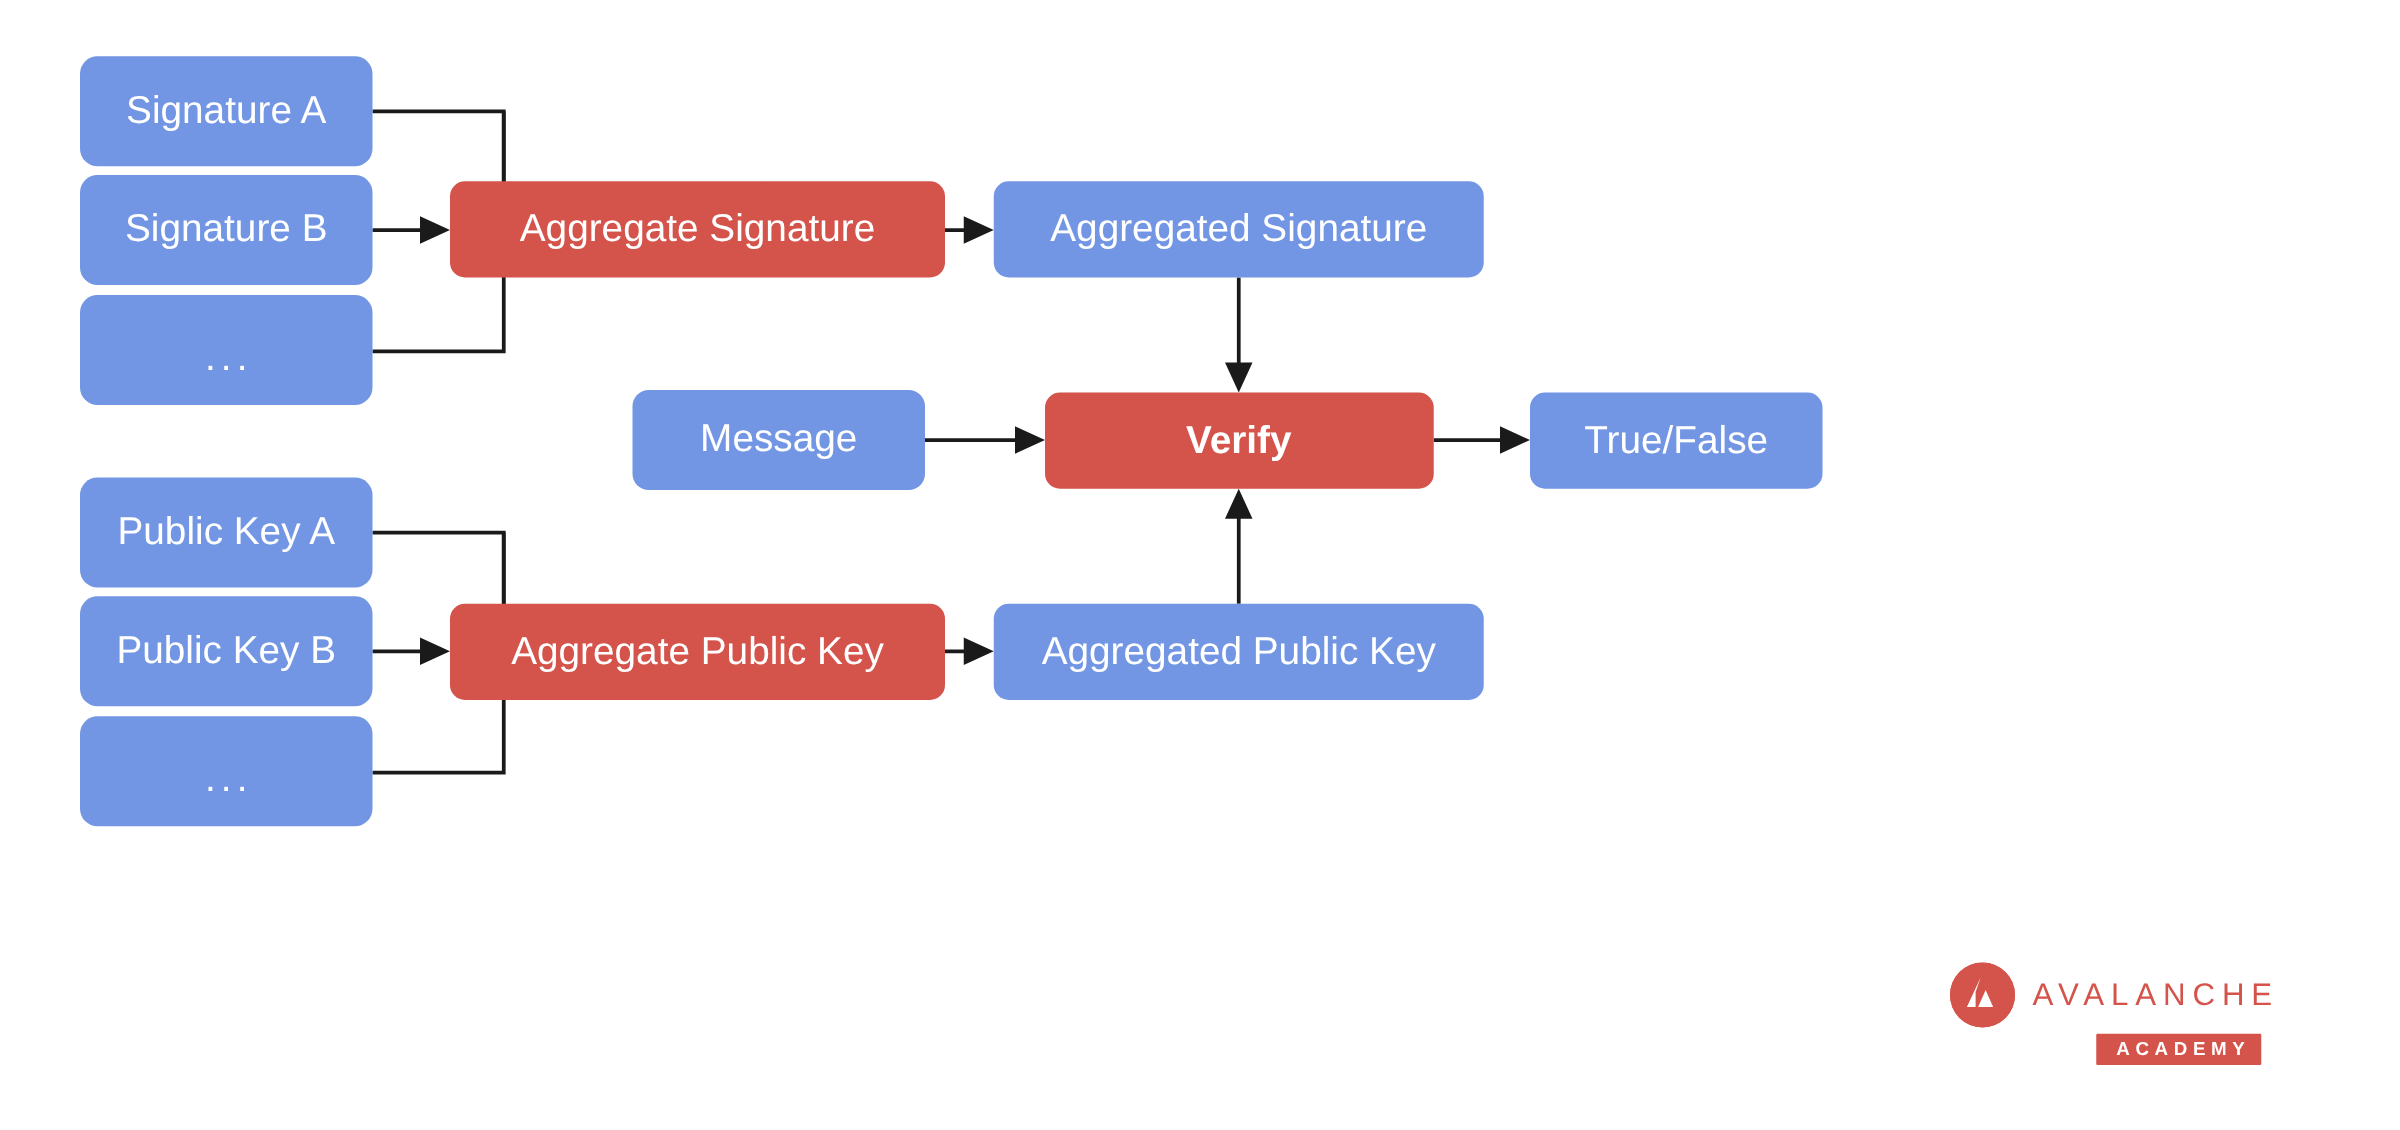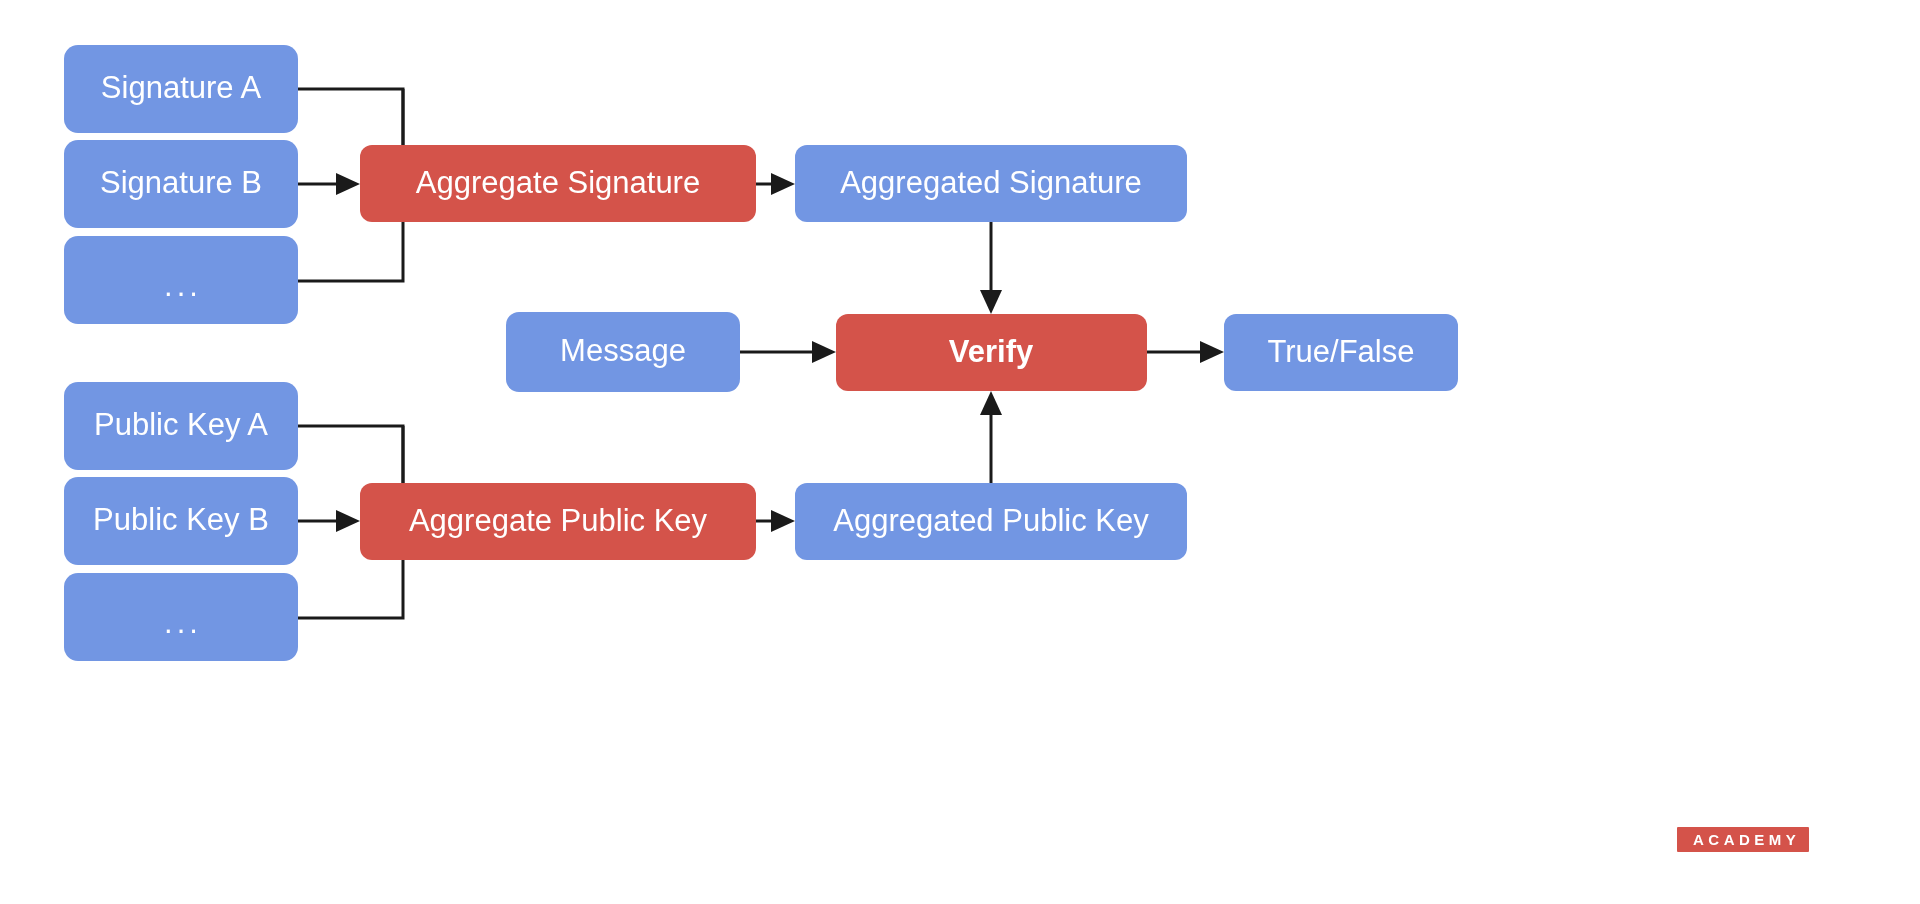--- a/index.html
+++ b/index.html
@@ -210,16 +210,26 @@
     </g>
 
     <g>
       <rect x="795" y="483" width="392" height="77" rx="12" ry="12" fill="#7296E3"></rect>
       <text class="node-label" x="991" y="523">Aggregated Public Key</text>
     </g>
 
   </svg>
 
   <div id="brand-logo">
+    <div class="brand-row">
+      <div class="brand-mark">
+        <svg viewBox="0 0 52 52" width="52" height="52" xmlns="http://www.w3.org/2000/svg">
+          <circle cx="26" cy="26" r="26" fill="#D4534A"></circle>
+          <path d="M 24.5 12 L 13.5 35.5 L 20.5 35.5 L 20.5 23.5 Z" fill="#ffffff"></path>
+          <path d="M 22.5 35.5 L 28.5 22 L 34.5 35.5 Z" fill="#ffffff"></path>
+        </svg>
+      </div>
+      <div class="brand-wordmark">AVALANCHE</div>
+    </div>
     <div class="brand-sub">ACADEMY</div>
   </div>
 
 </div>
 
 </body></html>

